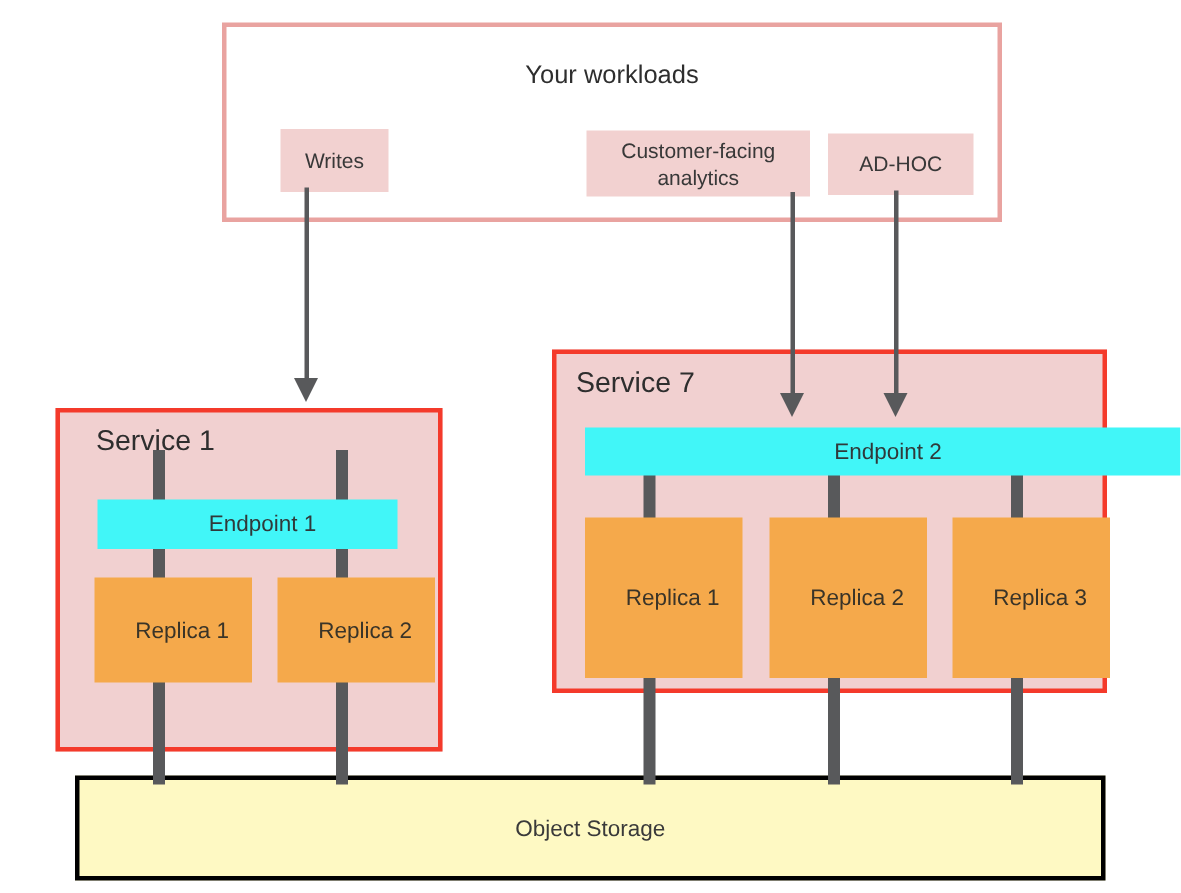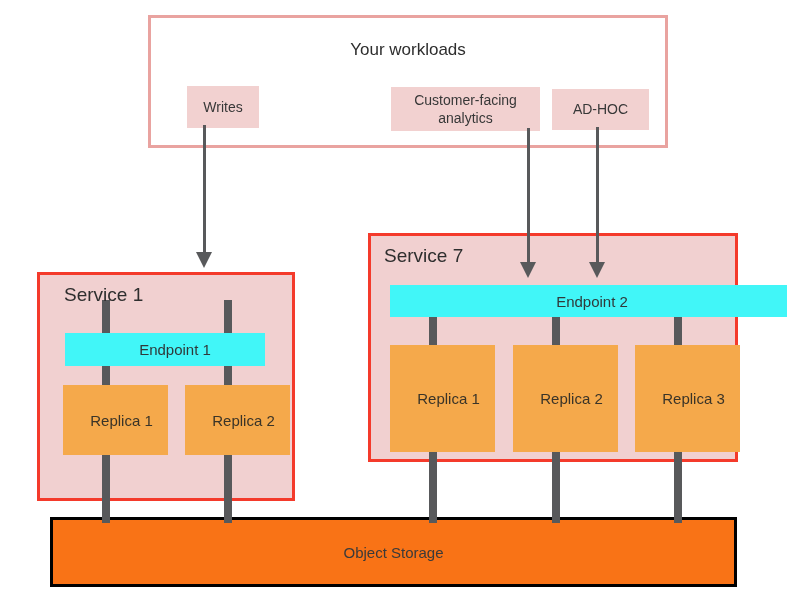--- a/index.html
+++ b/index.html
@@ -133,21 +133,21 @@
   .service-2 .replica-1 { left: 19px; }
   .service-2 .replica-2 { left: 142px; }
   .service-2 .replica-3 { left: 264px; }
 
   
   .storage {
     position: absolute;
     left: 50px; top: 517px;
     width: 687px; height: 70px;
     border: 3px solid var(--storage-border, #000000);
-    background: #f97316;
+    background: #fef9c3;
     box-sizing: border-box;
     display: flex;
     align-items: center;
     justify-content: center;
     font-size: 15px;
     color: #3a3a3a;
   }
 </style>
 </head>
 <body>

